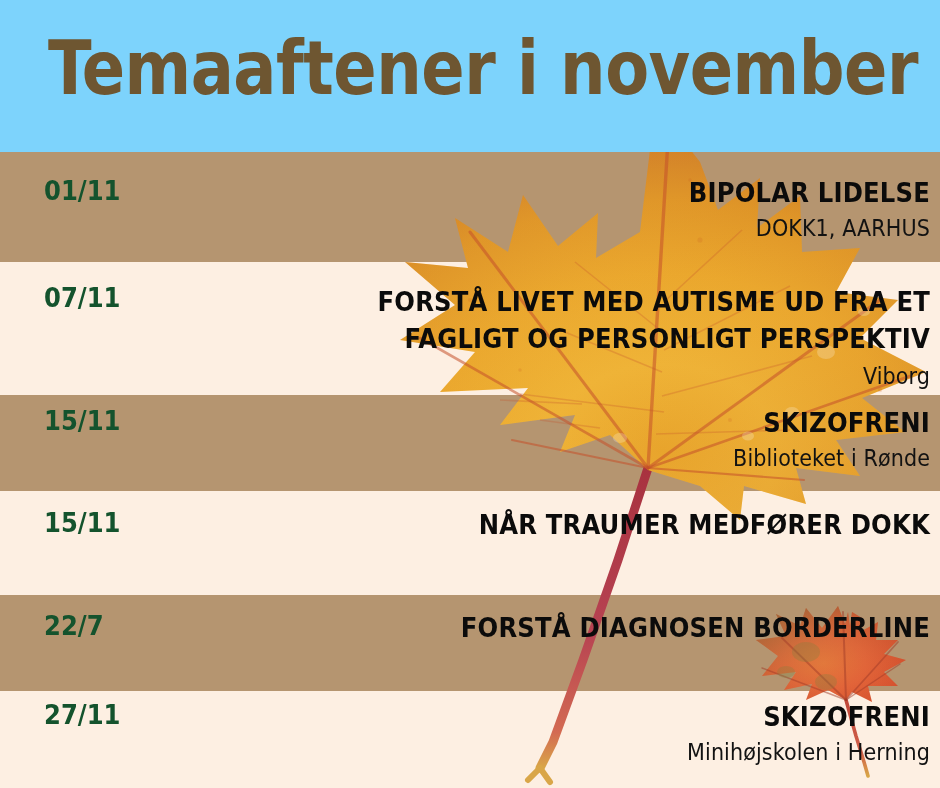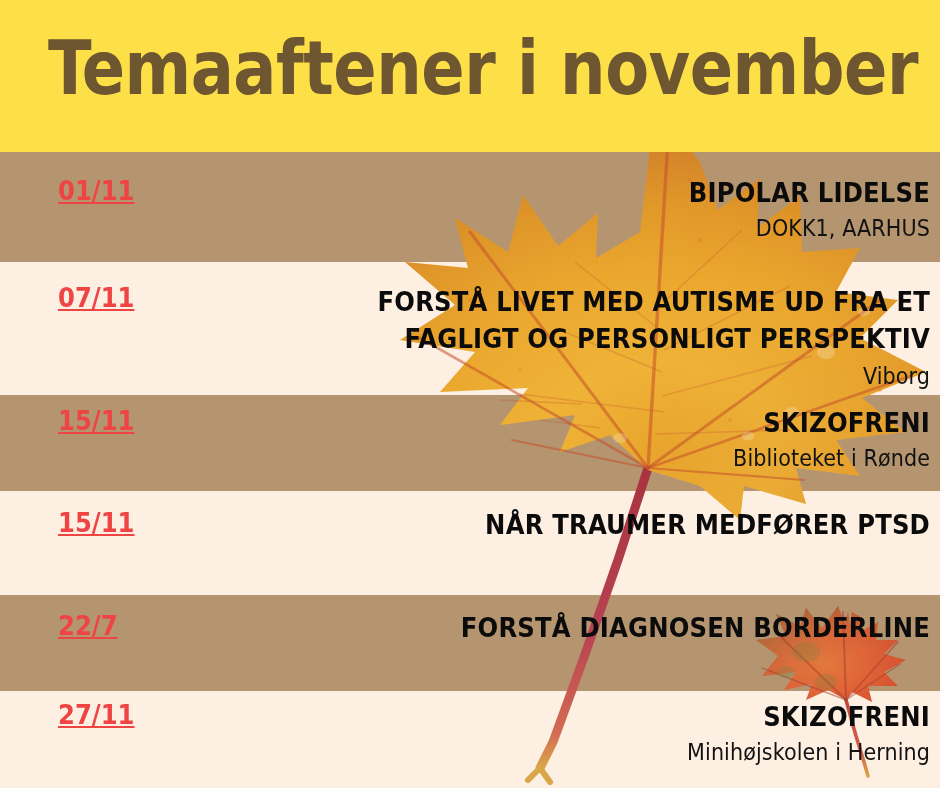--- a/index.html
+++ b/index.html
@@ -12,21 +12,21 @@
   #poster{
     position:relative;
     width:940px;height:788px;
     background:#FFFFFF;
     overflow:hidden;
   }
 
   
   .title-area{
     position:absolute;left:0;top:0;width:940px;height:152px;
-    background:#fde047;
+    background:#7dd3fc;
     z-index:6;
   }
   .poster-title{
     position:absolute;
     left:48px;top:26px;
     width:860px;
     font-family:"DejaVu Sans Condensed","Liberation Sans", sans-serif;
     font-weight:700;
     font-size:74px;
     line-height:84px;
@@ -43,30 +43,29 @@
   .band.tan{background:#B59570;}
   .band.cream{background:#FDEFE2;}
 
   
   .leaf-layer{position:absolute;left:0;top:0;width:940px;height:788px;z-index:2;pointer-events:none;}
 
   
   .rows{position:absolute;left:0;top:0;width:940px;height:788px;z-index:4;}
   .row{position:absolute;left:0;width:940px;display:block;}
   .row .date{
-    position:absolute;left:58px;
+    position:absolute;left:44px;
     width:150px;
     text-align:left;
     font-family:"DejaVu Sans Condensed","Liberation Sans", sans-serif;
     font-weight:700;
     font-size:27px;
     line-height:30px;
-    color:#ef4444;
+    color:#14532d;
     letter-spacing:0px;
-    text-decoration:underline;
   }
   .row .txt{
     position:absolute;left:222px;right:10px;text-align:right;
   }
   .row .ev-title{
     font-family:"DejaVu Sans Condensed","Liberation Sans", sans-serif;
     font-weight:700;
     font-size:27px;
     line-height:33px;
     color:#0b0b0b;
@@ -276,21 +275,21 @@
       <div class="date">15/11</div>
       <div class="txt">
         <div class="ev-title">SKIZOFRENI</div>
         <div class="ev-place">Biblioteket i Rønde</div>
       </div>
     </div>
 
     <div class="row" style="top:508px;">
       <div class="date">15/11</div>
       <div class="txt">
-        <div class="ev-title">NÅR TRAUMER MEDFØRER PTSD</div>
+        <div class="ev-title">NÅR TRAUMER MEDFØRER DOKK</div>
       </div>
     </div>
 
     <div class="row" style="top:611px;">
       <div class="date">22/7</div>
       <div class="txt">
         <div class="ev-title">FORSTÅ DIAGNOSEN BORDERLINE</div>
       </div>
     </div>
 

